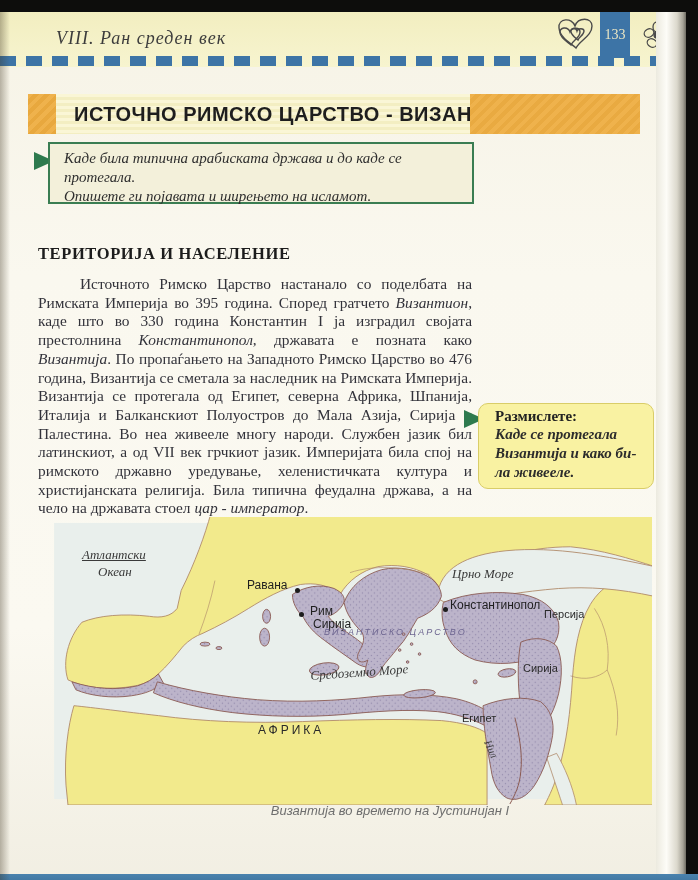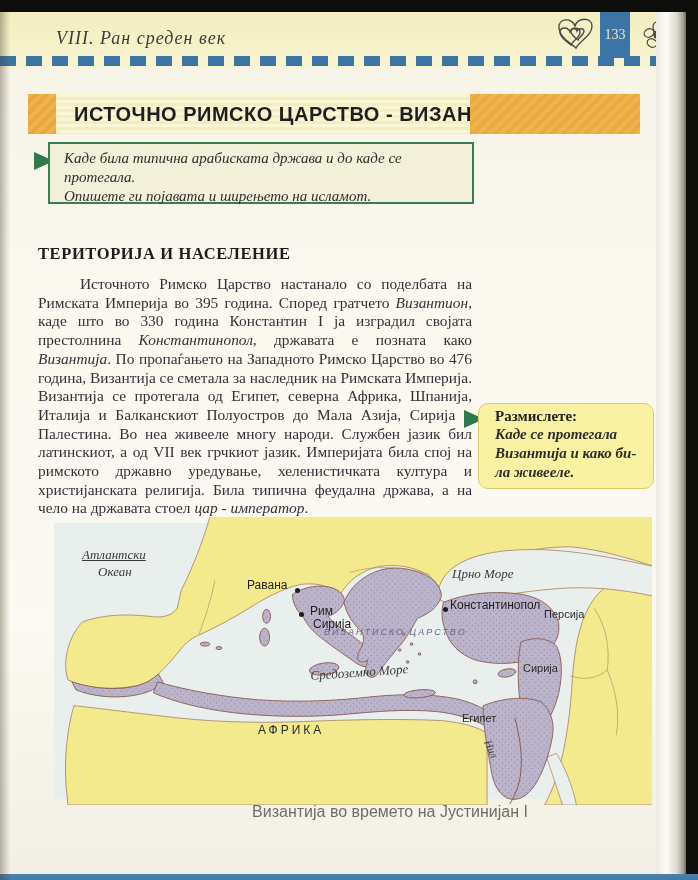--- a/index.html
+++ b/index.html
@@ -65,21 +65,21 @@
   .map-label{position:absolute;white-space:nowrap;transform-origin:left top;}
   .map-label.sea{font-style:italic;font-size:13px;color:#3a3a3a;font-family:"Liberation Serif",serif;}
   .map-label.city{font-family:"Liberation Sans",sans-serif;font-size:12px;color:#1f1f1f;}
   .map-label.country{font-family:"Liberation Sans",sans-serif;font-size:11px;color:#2a2a2a;}
   .map-label.region{font-family:"Liberation Sans",sans-serif;font-size:12px;letter-spacing:3px;color:#2a2a2a;}
   .map-label.empire{font-style:italic;font-size:9px;letter-spacing:2px;color:#6d6590;
         font-family:"Liberation Sans",sans-serif;}
   .map-label.river{font-style:italic;font-size:11px;color:#3a3a3a;font-family:"Liberation Serif",serif;}
   .map-dot{position:absolute;width:5px;height:5px;border-radius:50%;background:#1c1c1c;}
   .caption{position:absolute;left:90px;top:791px;width:600px;text-align:center;
-        font-family:"Liberation Sans",sans-serif;font-size:16px;color:#6e6e6e;}
+        font-family:"Liberation Sans",sans-serif;font-style:italic;font-size:13px;color:#6e6e6e;}
 </style>
 </head>
 <body>
 
 <div class="page">
 
   <div class="header-band">
     <div class="chapter">VIII.  Ран среден век</div>
   </div>
   <svg class="doodle" style="left:550px;top:2px" width="50" height="40" viewBox="0 0 50 40">

